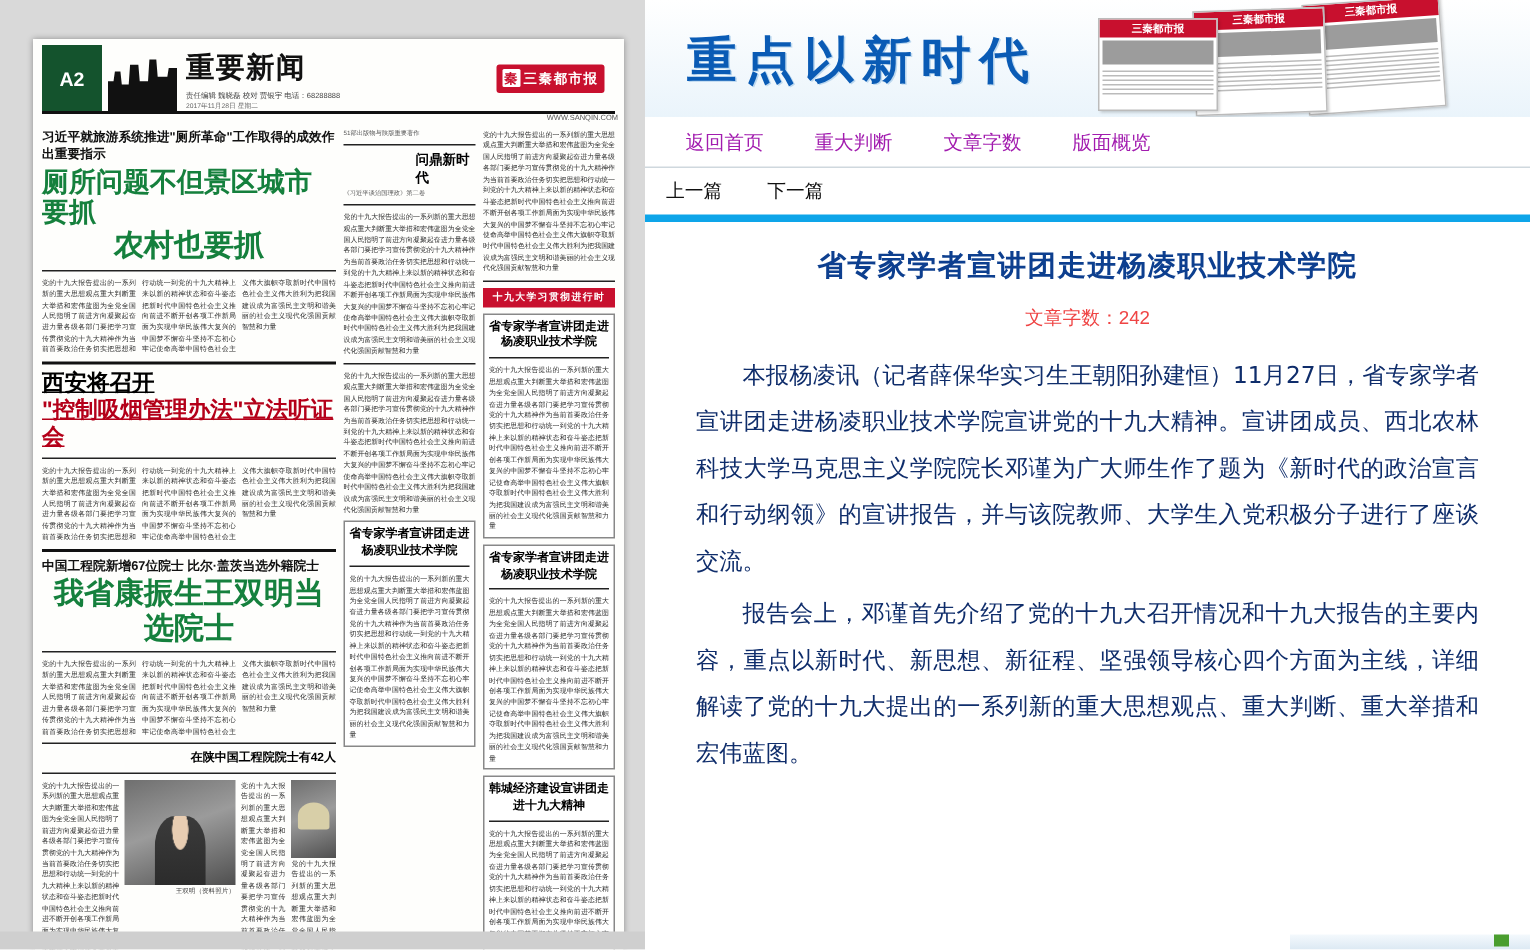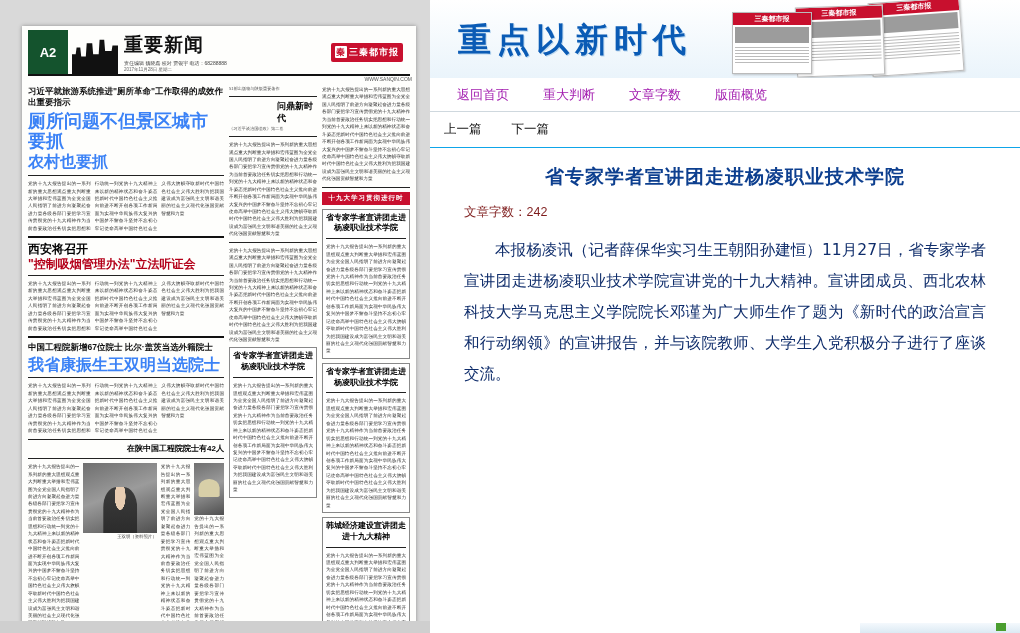--- a/index.html
+++ b/index.html
@@ -54,33 +54,33 @@
   .np-logo-box .dotm { width: 12px; height: 12px; background: #fff; color:#c8102e;
      border-radius: 1px; font-size: 9px; display:flex;align-items:center;justify-content:center;}
   .np-urlbar { font-size: 5px; color: #555; text-align: right; padding-right: 4px; }
 
   .np-body { display: flex; padding: 4px 6px 0 6px; gap: 5px; }
   .np-col-main { width: 196px; }
   .np-col-2 { width: 88px; }
   .np-col-3 { width: 88px; }
 
   .np-kicker { font-size: 8.5px; color: #111; font-weight: bold; line-height: 1.35; }
-  .np-head1 { font-size: 18px; font-weight: bold; line-height: 1.12; letter-spacing: 0px; color: #3b82f6; margin-top: 2px;}
-  .np-head1.sm { font-size: 16px; }
+  .np-head1 { font-size: 18px; font-weight: bold; line-height: 1.12; letter-spacing: 0px; color: #15803d; margin-top: 2px;}
+  .np-head1.sm { font-size: 20px; text-align: center; }
   .np-rule { border-top: 1px solid #222; margin: 4px 0; }
   .np-rule.thick { border-top: 2px solid #111; }
 
   .np-text {
     font-size: 4.6px; line-height: 1.62; color: #2a2a2a; text-align: justify;
     word-break: break-all;
   }
   .cols3 { column-count: 3; column-gap: 4px; }
 
   .np-sub { font-size: 11px; font-weight: bold; line-height: 1.25; margin: 2px 0; padding-left: 48px; }
-  .np-head2 { font-size: 12px; font-weight: bold; line-height: 1.2; }
+  .np-head2 { font-size: 15px; font-weight: bold; line-height: 1.2; text-decoration: underline; }
   .np-head2.red { color: #b40019; }
   .np-box { border: 1px solid #888; padding: 3px; margin-top: 4px; background: #fff;}
   .np-photo {
     background: linear-gradient(160deg,#6f6f6f,#9b9b9b 45%,#4f4f4f);
     position: relative; overflow: hidden;
   }
   .np-photo.person::after {
     content: ""; position: absolute; left: 50%; top: 34%;
     width: 46%; height: 74%; transform: translateX(-50%);
     background: radial-gradient(ellipse at 50% 18%, #e8cdb2 0 22%, rgba(232,205,178,0) 23%),
@@ -141,21 +141,21 @@
 
   #datebar {
     height: 34px; display: flex; align-items: center; padding-left: 14px;
     font-size: 12.5px; color: #222; border-bottom: 1px solid #e6ecf0;
   }
   #datebar .lbl { margin-right: 10px; }
   #datebar .val { color: #111; }
 
   #toolbar {
     height: 36px; display: flex; align-items: center; padding: 0 18px 0 14px;
-    border-bottom: 1px solid #0ea5e9; font-size: 12.5px; color: #111;
+    border-bottom: 5px solid #0ea5e9; font-size: 12.5px; color: #111;
   }
   #toolbar .prevnext { display: flex; gap: 30px; }
   #toolbar .pn { cursor: pointer; }
   #toolbar .spacer { flex: 1; }
   #toolbar .fontgrp { display: flex; align-items: center; gap: 16px; }
   #toolbar .fontgrp .lbl { letter-spacing: 1px; }
   .fopt { display: inline-flex; align-items: center; gap: 3px; cursor: pointer; }
   .ring {
     width: 11px; height: 11px; border: 1.5px solid #6b6b6b; border-radius: 50%;
     display: inline-block; position: relative; background: #fff;
@@ -166,21 +166,21 @@
   }
   .ring.plus::before { left: 2px; top: 4px; width: 5px; height: 1.5px; }
   .ring.plus::after { left: 3.75px; top: 2.2px; width: 1.5px; height: 5px; }
   .ring.minus::before { left: 2px; top: 4px; width: 5px; height: 1.5px; }
 
   #article { padding: 16px 34px 0 34px; }
   #article-title {
     text-align: center; font-size: 19px; font-weight: bold; color: #0d3f8f;
     letter-spacing: 1px; margin-bottom: 14px;
   }
-  #article-meta { text-align: left; font-size: 12.5px; color: #7f1d1d; margin-bottom: 14px; }
+  #article-meta { text-align: center; font-size: 12.5px; color: #ef4444; margin-bottom: 14px; }
   #article-body p {
     font-size: 15.5px; line-height: 2.0; color: #0f2d6b; text-indent: 2em;
     margin: 0 0 4px 0; text-align: justify;
     font-family: "DejaVu Sans", sans-serif;
   }
   #bottom-strip {
     position: absolute; left: 430px; bottom: 0; width: 590px; height: 10px;
     background: linear-gradient(180deg,#f4f9fd,#dce9f3);
   }
   #bottom-left-strip {
@@ -356,20 +356,21 @@
     <div class="spacer"></div>
   </div>
 
   <div id="article">
     <div id="article-title">省专家学者宣讲团走进杨凌职业技术学院</div>
     <div id="article-meta">
       <span>文章字数：</span><span>242</span>
     </div>
     <div id="article-body">
       <p>本报杨凌讯（记者薛保华实习生王朝阳孙建恒）11月27日，省专家学者宣讲团走进杨凌职业技术学院宣讲党的十九大精神。宣讲团成员、西北农林科技大学马克思主义学院院长邓谨为广大师生作了题为《新时代的政治宣言和行动纲领》的宣讲报告，并与该院教师、大学生入党积极分子进行了座谈交流。</p>
+      <p>报告会上，邓谨首先介绍了党的十九大召开情况和十九大报告的主要内容，重点以新时代、新思想、新征程、坚强领导核心四个方面为主线，详细解读了党的十九大提出的一系列新的重大思想观点、重大判断、重大举措和宏伟蓝图。</p>
     </div>
   </div>
 
   <div id="bottom-strip">
     <div class="green-sq" style="left:136px"></div>
 
   </div>
 </div>
 
 </body></html>

